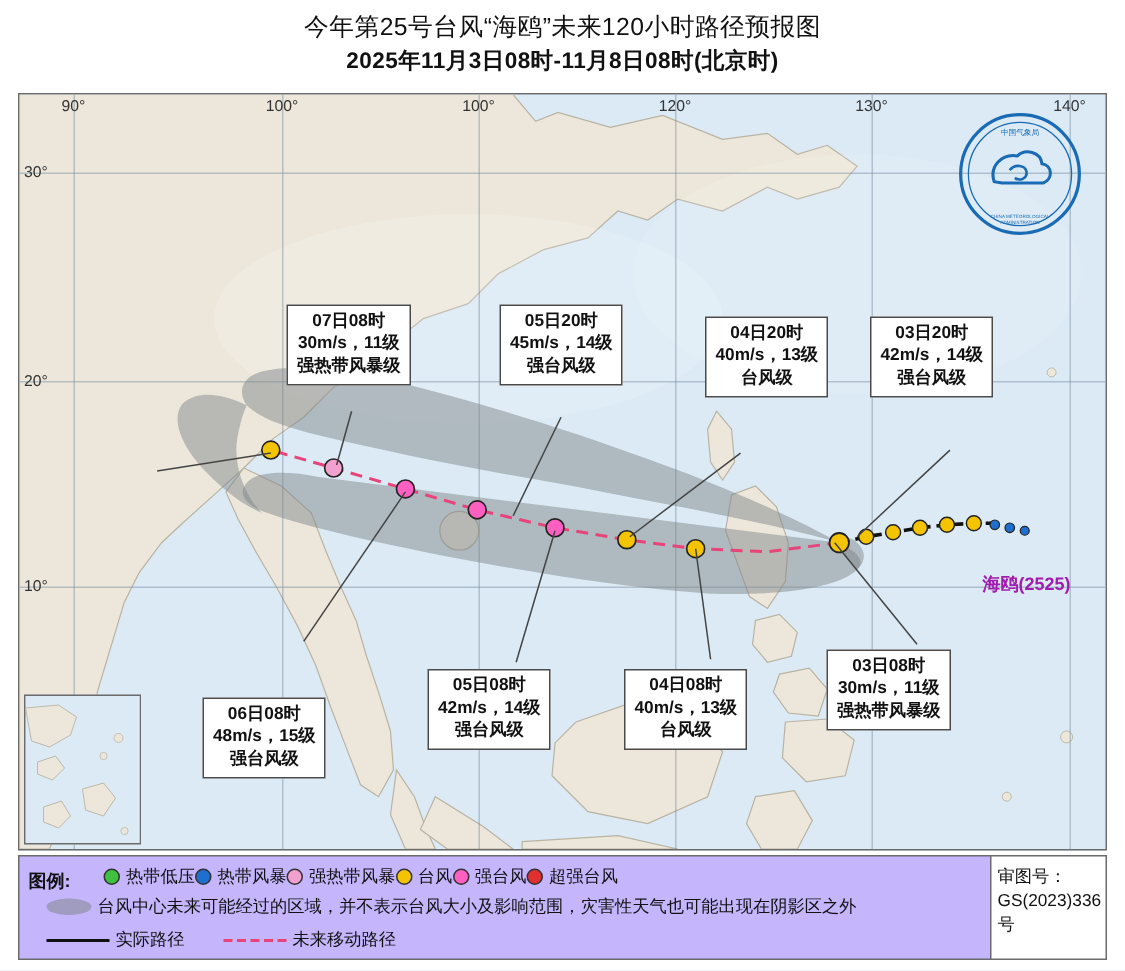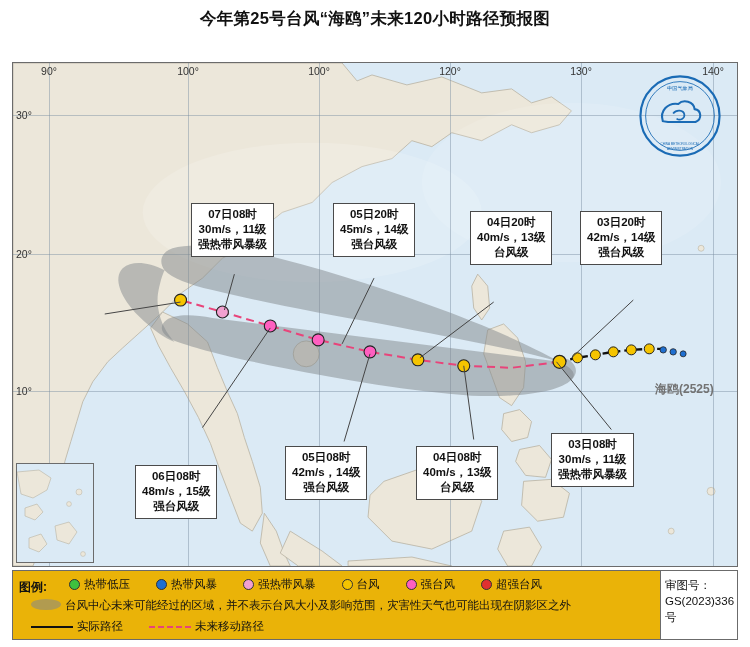--- a/index.html
+++ b/index.html
@@ -12,21 +12,21 @@
     overflow: hidden;
   }
   #root { position: relative; width: 750px; height: 647px; }
 
   
   .title-block {
     position: absolute; left: 0; top: 6px; width: 750px;
     text-align: center;
   }
   .title-line1 {
-    font-size: 16.5px; font-weight: bold; color: #111; letter-spacing: .3px;
+    font-size: 16.5px; font-weight: normal; color: #111; letter-spacing: .3px;
     line-height: 24px;
   }
   .title-line2 {
     font-size: 15px; font-weight: bold; color: #111; letter-spacing: .3px;
     line-height: 22px;
   }
 
   
   .map-frame {
     position: absolute; left: 12px; top: 62px; width: 726px; height: 505px;
@@ -72,44 +72,44 @@
     color: #111;
     white-space: nowrap;
     text-align: center;
     font-weight: bold;
   }
   .callout div { white-space: nowrap; }
 
   
   .storm-name {
     position: absolute;
-    font-size: 12px; font-weight: bold; color: #737373;
+    font-size: 12px; font-weight: bold; color: #a21caf;
   }
 
   
   .logo {
     position: absolute; right: 14px; top: 10px; width: 86px; height: 86px;
   }
 
   
   .inset {
     position: absolute; left: 3px; bottom: 3px; width: 78px; height: 100px;
     border: 1px solid #6b6b6b; background: #dbeaf5; overflow: hidden;
   }
 
   
   .legend {
     position: absolute; left: 12px; top: 570px; width: 712px; height: 70px;
-    border: 1px solid #6b6b6b; background: #eab308;
+    border: 1px solid #6b6b6b; background: #c4b5fd;
     font-size: 11.5px; color: #111;
   }
   .legend-title {
     position: absolute; left: 6px; top: 8px; font-weight: bold; font-size: 12px;
   }
-  .legend-row1 { position: absolute; left: 56px; top: 6px; display: flex; gap: 26px; align-items: flex-start;}
+  .legend-row1 { position: absolute; left: 56px; top: 6px; display: flex; gap: 0; align-items: flex-start;}
   .legend-item { display: flex; align-items: center; gap: 4px; font-size: 11.5px; white-space: nowrap;}
   .dot { width: 11px; height: 11px; border-radius: 50%; border: 1px solid #333; display: inline-block; }
   .legend-note {
     position: absolute; left: 52px; top: 27px; font-size: 11.5px; line-height: 15px;
   }
   .legend-ellipse {
     position: absolute; left: 18px; top: 28px; width: 30px; height: 11px;
     border-radius: 50%; background: rgba(130,135,140,.55);
   }
   .legend-row3 { position: absolute; left: 18px; top: 48px; display:flex; gap:26px; align-items:center;}
@@ -122,20 +122,21 @@
     font-size: 11.5px; color: #111; padding: 6px 4px; line-height: 16px;
   }
 </style>
 </head>
 <body>
 
 <div id="root">
 
   <div class="title-block">
     <div class="title-line1">今年第25号台风“海鸥”未来120小时路径预报图</div>
+    <div class="title-line2">2025年11月3日08时-11月8日08时(北京时)</div>
   </div>
 
   <div class="map-frame">
     <div class="map-inner">
 
       <svg class="track-svg" viewBox="0 0 726 505" preserveAspectRatio="none">
 
         <rect x="0" y="0" width="726" height="505" fill="#dbeaf5"></rect>
 
         <path d="M0,0 L330,0 L345,18 L360,12 L395,22 L430,14 L470,30 L500,26 L520,40

